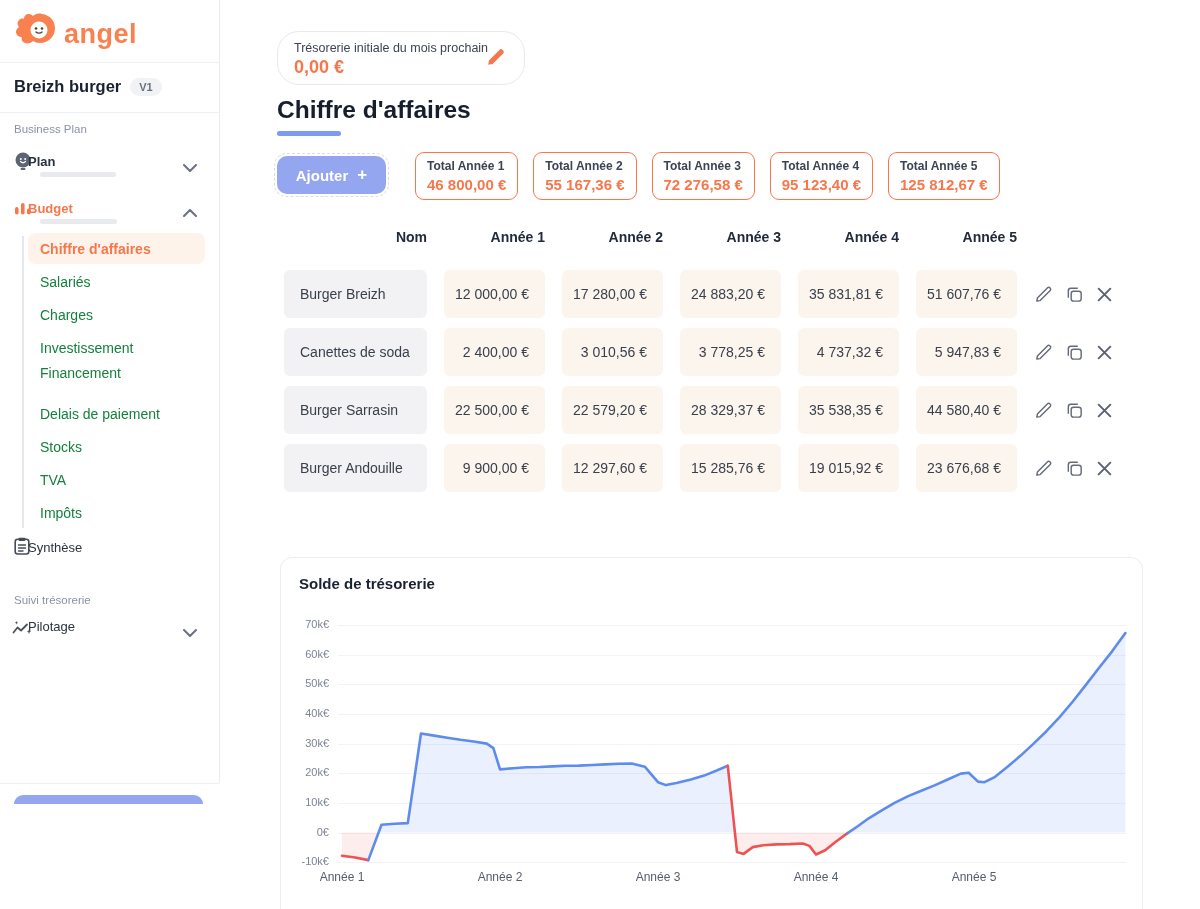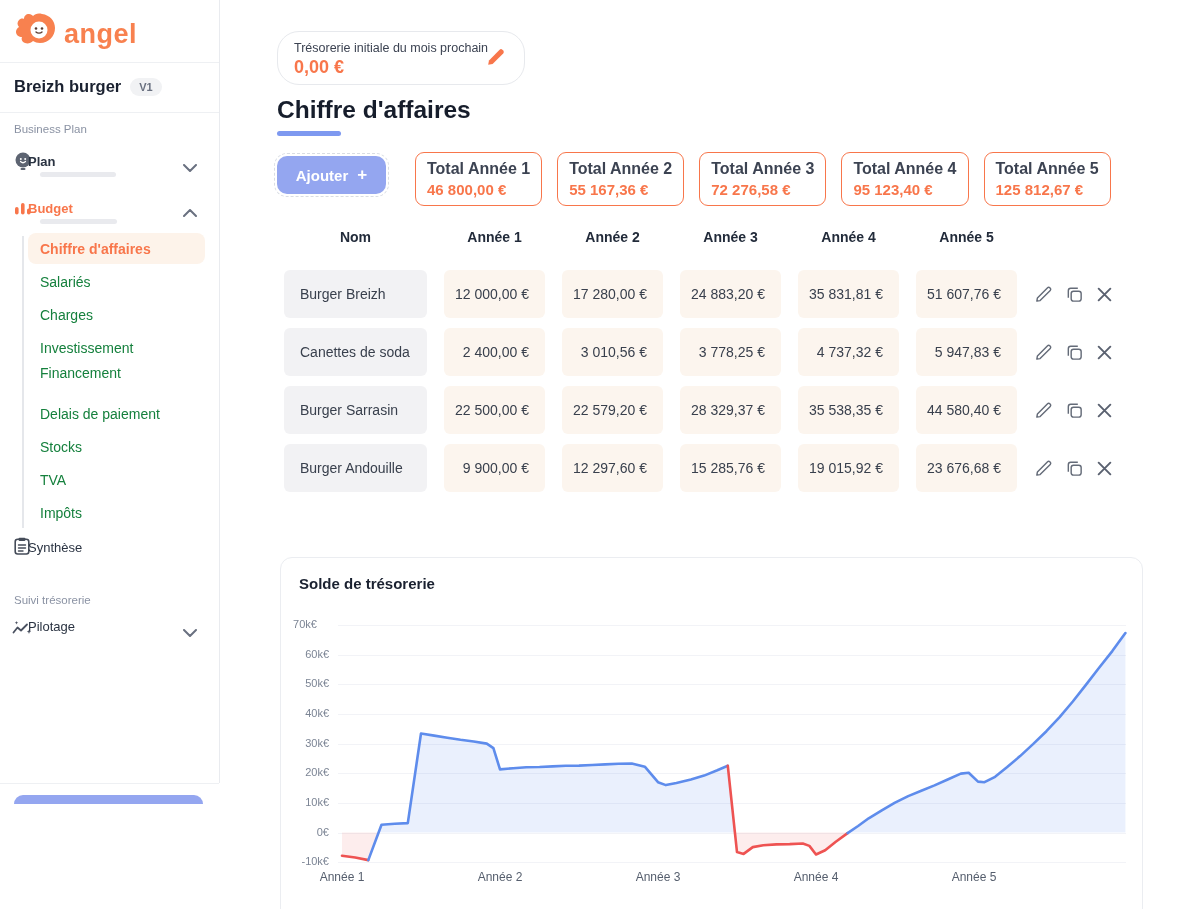--- a/index.html
+++ b/index.html
@@ -38,26 +38,26 @@
   .tres-value{position:absolute;left:16px;top:25px;font-size:18px;font-weight:700;color:#F8764B;}
   .tres-pencil{position:absolute;right:18px;top:15px;}
   .page-title{position:absolute;left:277px;top:96px;font-size:24.5px;font-weight:700;color:#161d2b;}
   .title-underline{position:absolute;left:277px;top:131px;width:64px;height:4.5px;border-radius:3px;background:#7E99F0;}
 
   .add-btn{position:absolute;left:277px;top:156px;width:109px;height:38px;background:#94A6F0;border:none;
            border-radius:10px;color:#fff;font-size:15px;font-weight:600;display:flex;align-items:center;justify-content:center;gap:9px;
            outline:1px dashed #d9dde3;outline-offset:2px;cursor:pointer;font-family:inherit;}
   .totals-row{position:absolute;left:415px;top:152px;display:flex;gap:15px;}
   .badge{border:1.5px solid #F8764B;border-radius:9px;background:#fff;padding:5px 11px;}
-  .badge-label{font-size:16px;font-weight:600;color:#3c4352;line-height:1.4;}
+  .badge-label{font-size:12px;font-weight:600;color:#3c4352;line-height:1.4;}
   .badge-value{font-size:15px;font-weight:800;color:#F8764B;line-height:1.3;}
 
   .tgrid{display:grid;grid-template-columns:143px repeat(5,101px) 120px;column-gap:17px;align-items:center;}
   .table-header{position:absolute;left:284px;top:229px;}
-  .th{text-align:center;font-size:14px;font-weight:700;color:#222b3a;}
+  .th{text-align:right;font-size:14px;font-weight:700;color:#222b3a;}
   .table-body{position:absolute;left:284px;top:270px;}
   .trow{margin-bottom:10px;}
   .cell{height:48px;border-radius:6px;display:flex;align-items:center;font-size:14px;color:#39404d;}
   .cell.name{background:#f2f2f4;padding-left:16px;}
   .cell.val{background:#fcf5ee;justify-content:flex-end;padding-right:16px;}
   .actions{display:flex;gap:12px;align-items:center;}
   .abtn{display:inline-flex;cursor:pointer;}
 
   
   .chart-card{position:absolute;left:280px;top:557px;width:861px;height:400px;border:1px solid #ebedf1;border-radius:12px;background:#fff;}
@@ -338,21 +338,21 @@
               </svg>
             </span>
           </div>
         </div>
       </div>
 
     <div class="chart-card">
       <div class="chart-title">Solde de trésorerie</div>
       <div>
           <div class="gridline" style="top: 67px;"></div>
-          <div class="ylab" style="top: 60px; text-align: center;">70k€</div>
+          <div class="ylab" style="top: 60px;">70k€</div>
           <div class="gridline" style="top: 96.65px;"></div>
           <div class="ylab" style="top: 89.65px;">60k€</div>
           <div class="gridline" style="top: 126.3px;"></div>
           <div class="ylab" style="top: 119.3px;">50k€</div>
           <div class="gridline" style="top: 155.95px;"></div>
           <div class="ylab" style="top: 148.95px;">40k€</div>
           <div class="gridline" style="top: 185.6px;"></div>
           <div class="ylab" style="top: 178.6px;">30k€</div>
           <div class="gridline" style="top: 215.25px;"></div>
           <div class="ylab" style="top: 208.25px;">20k€</div>

